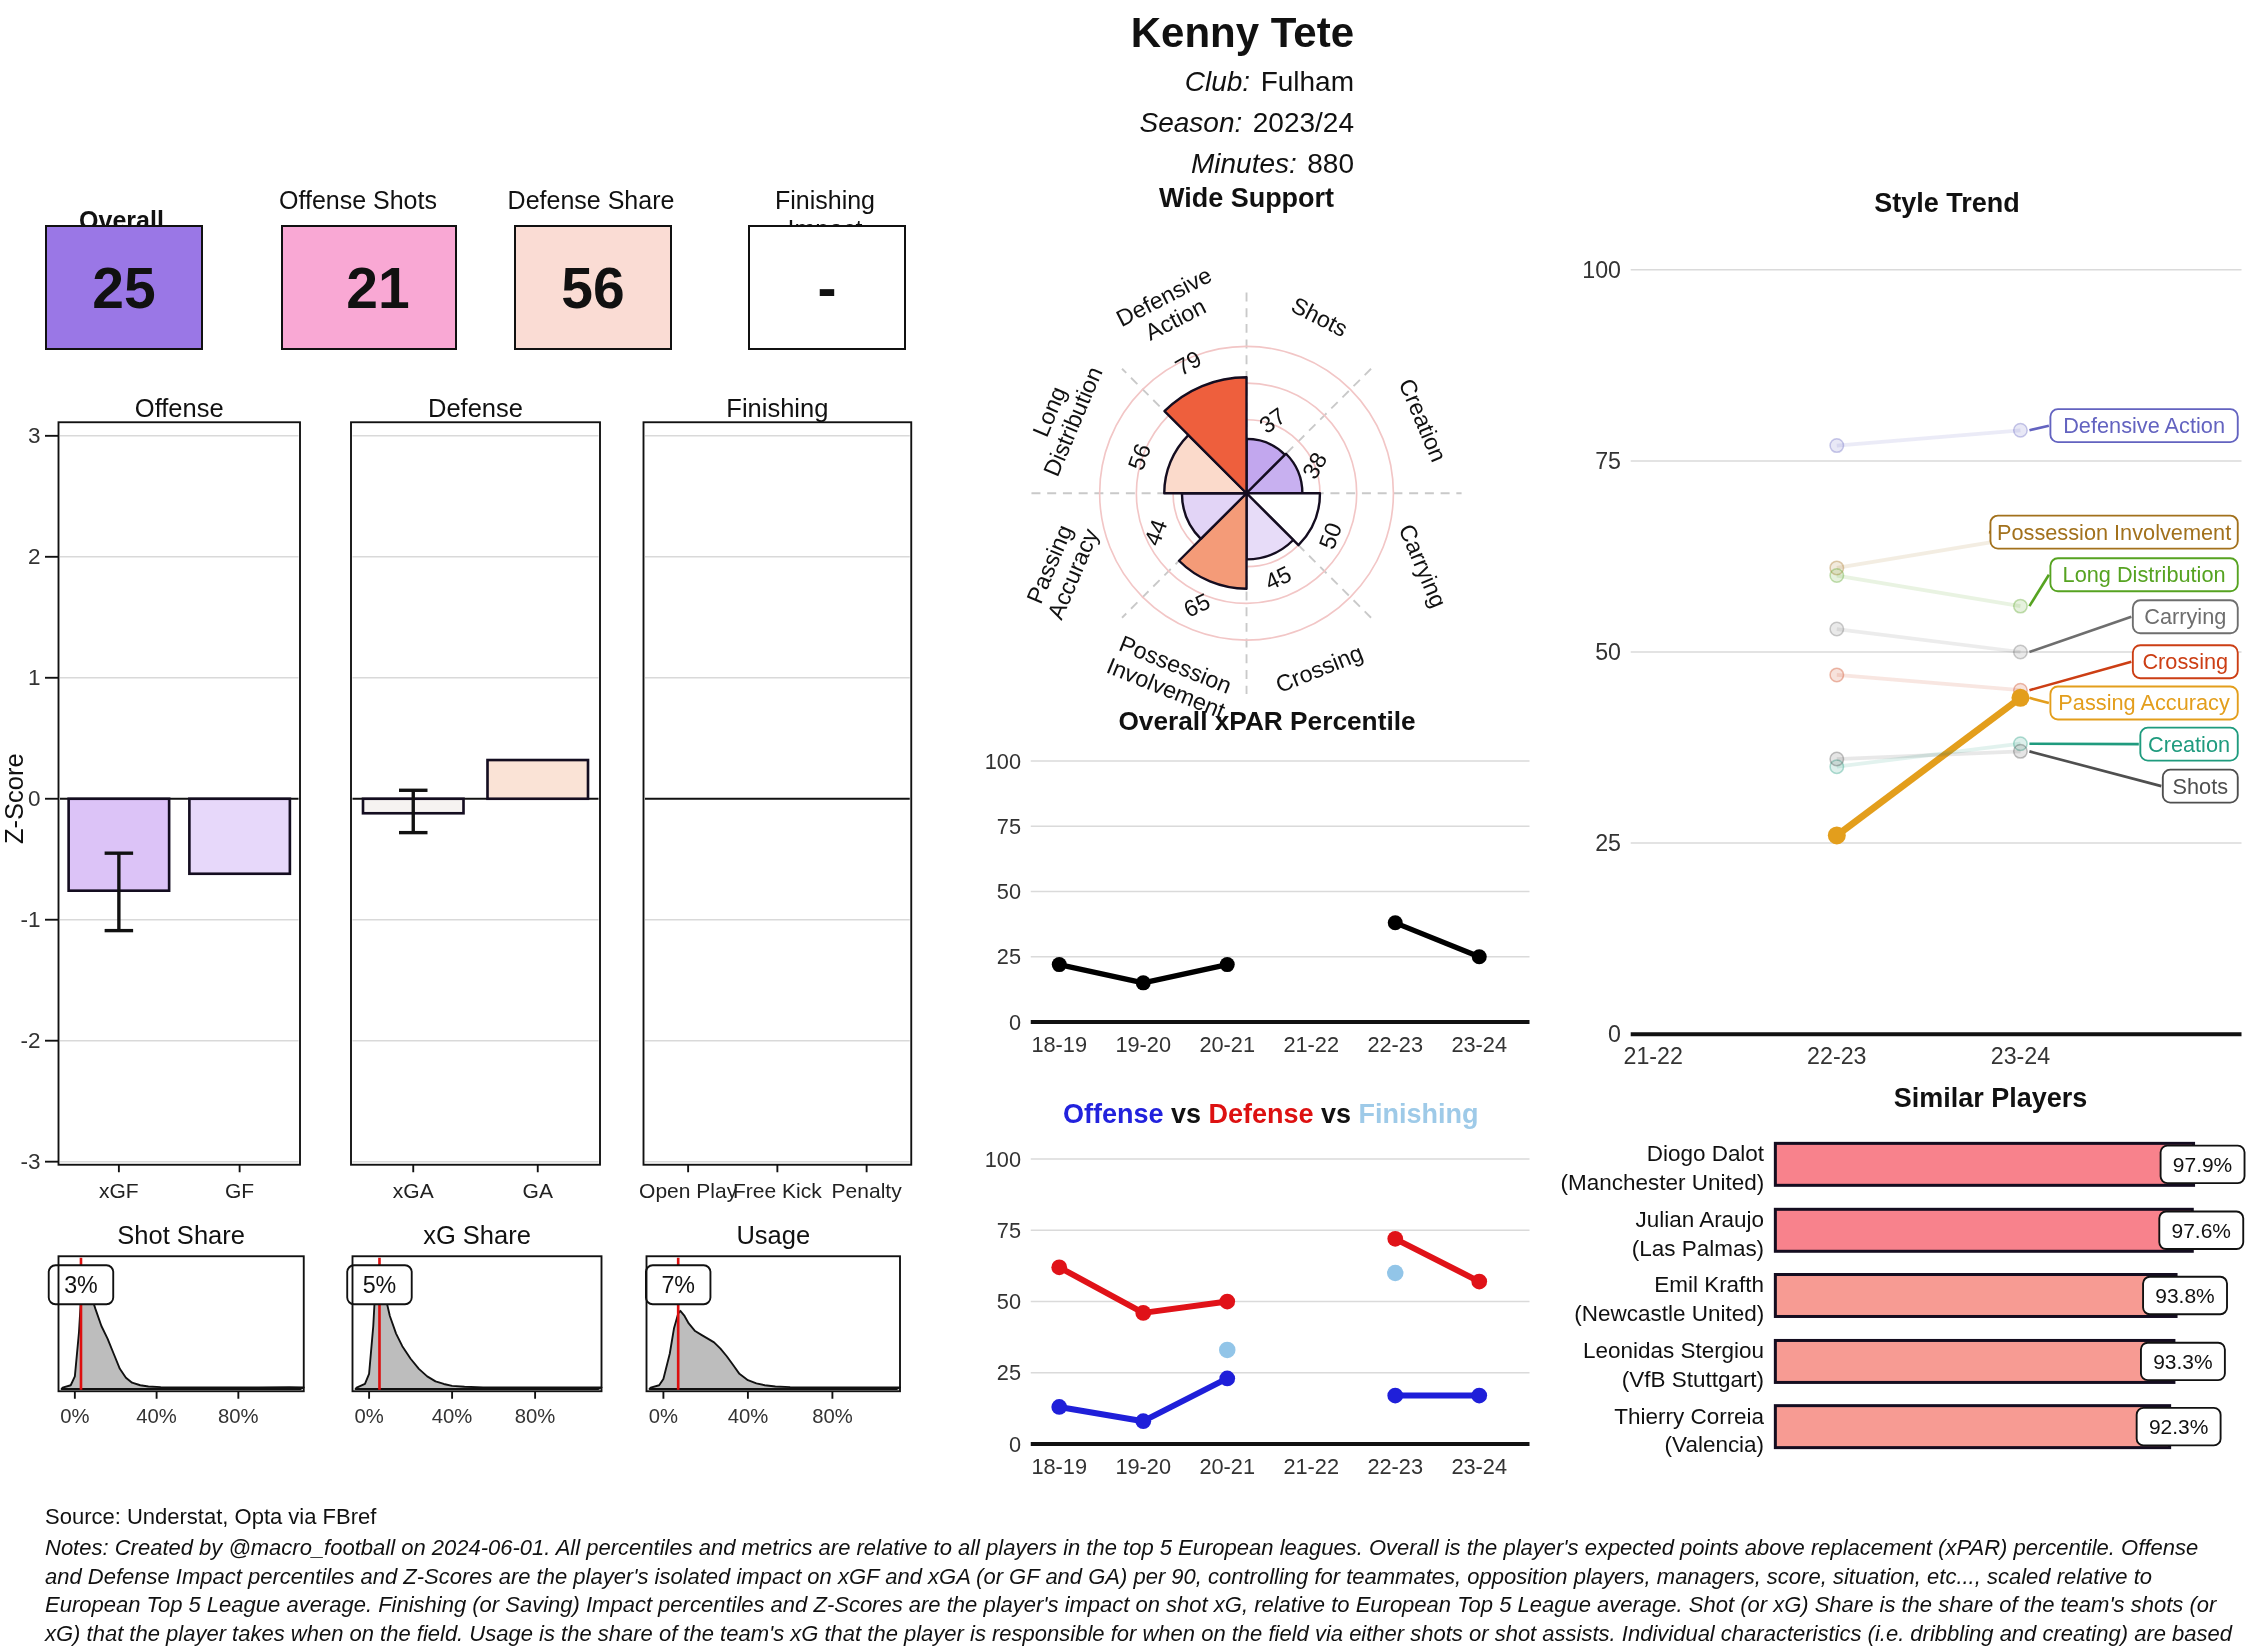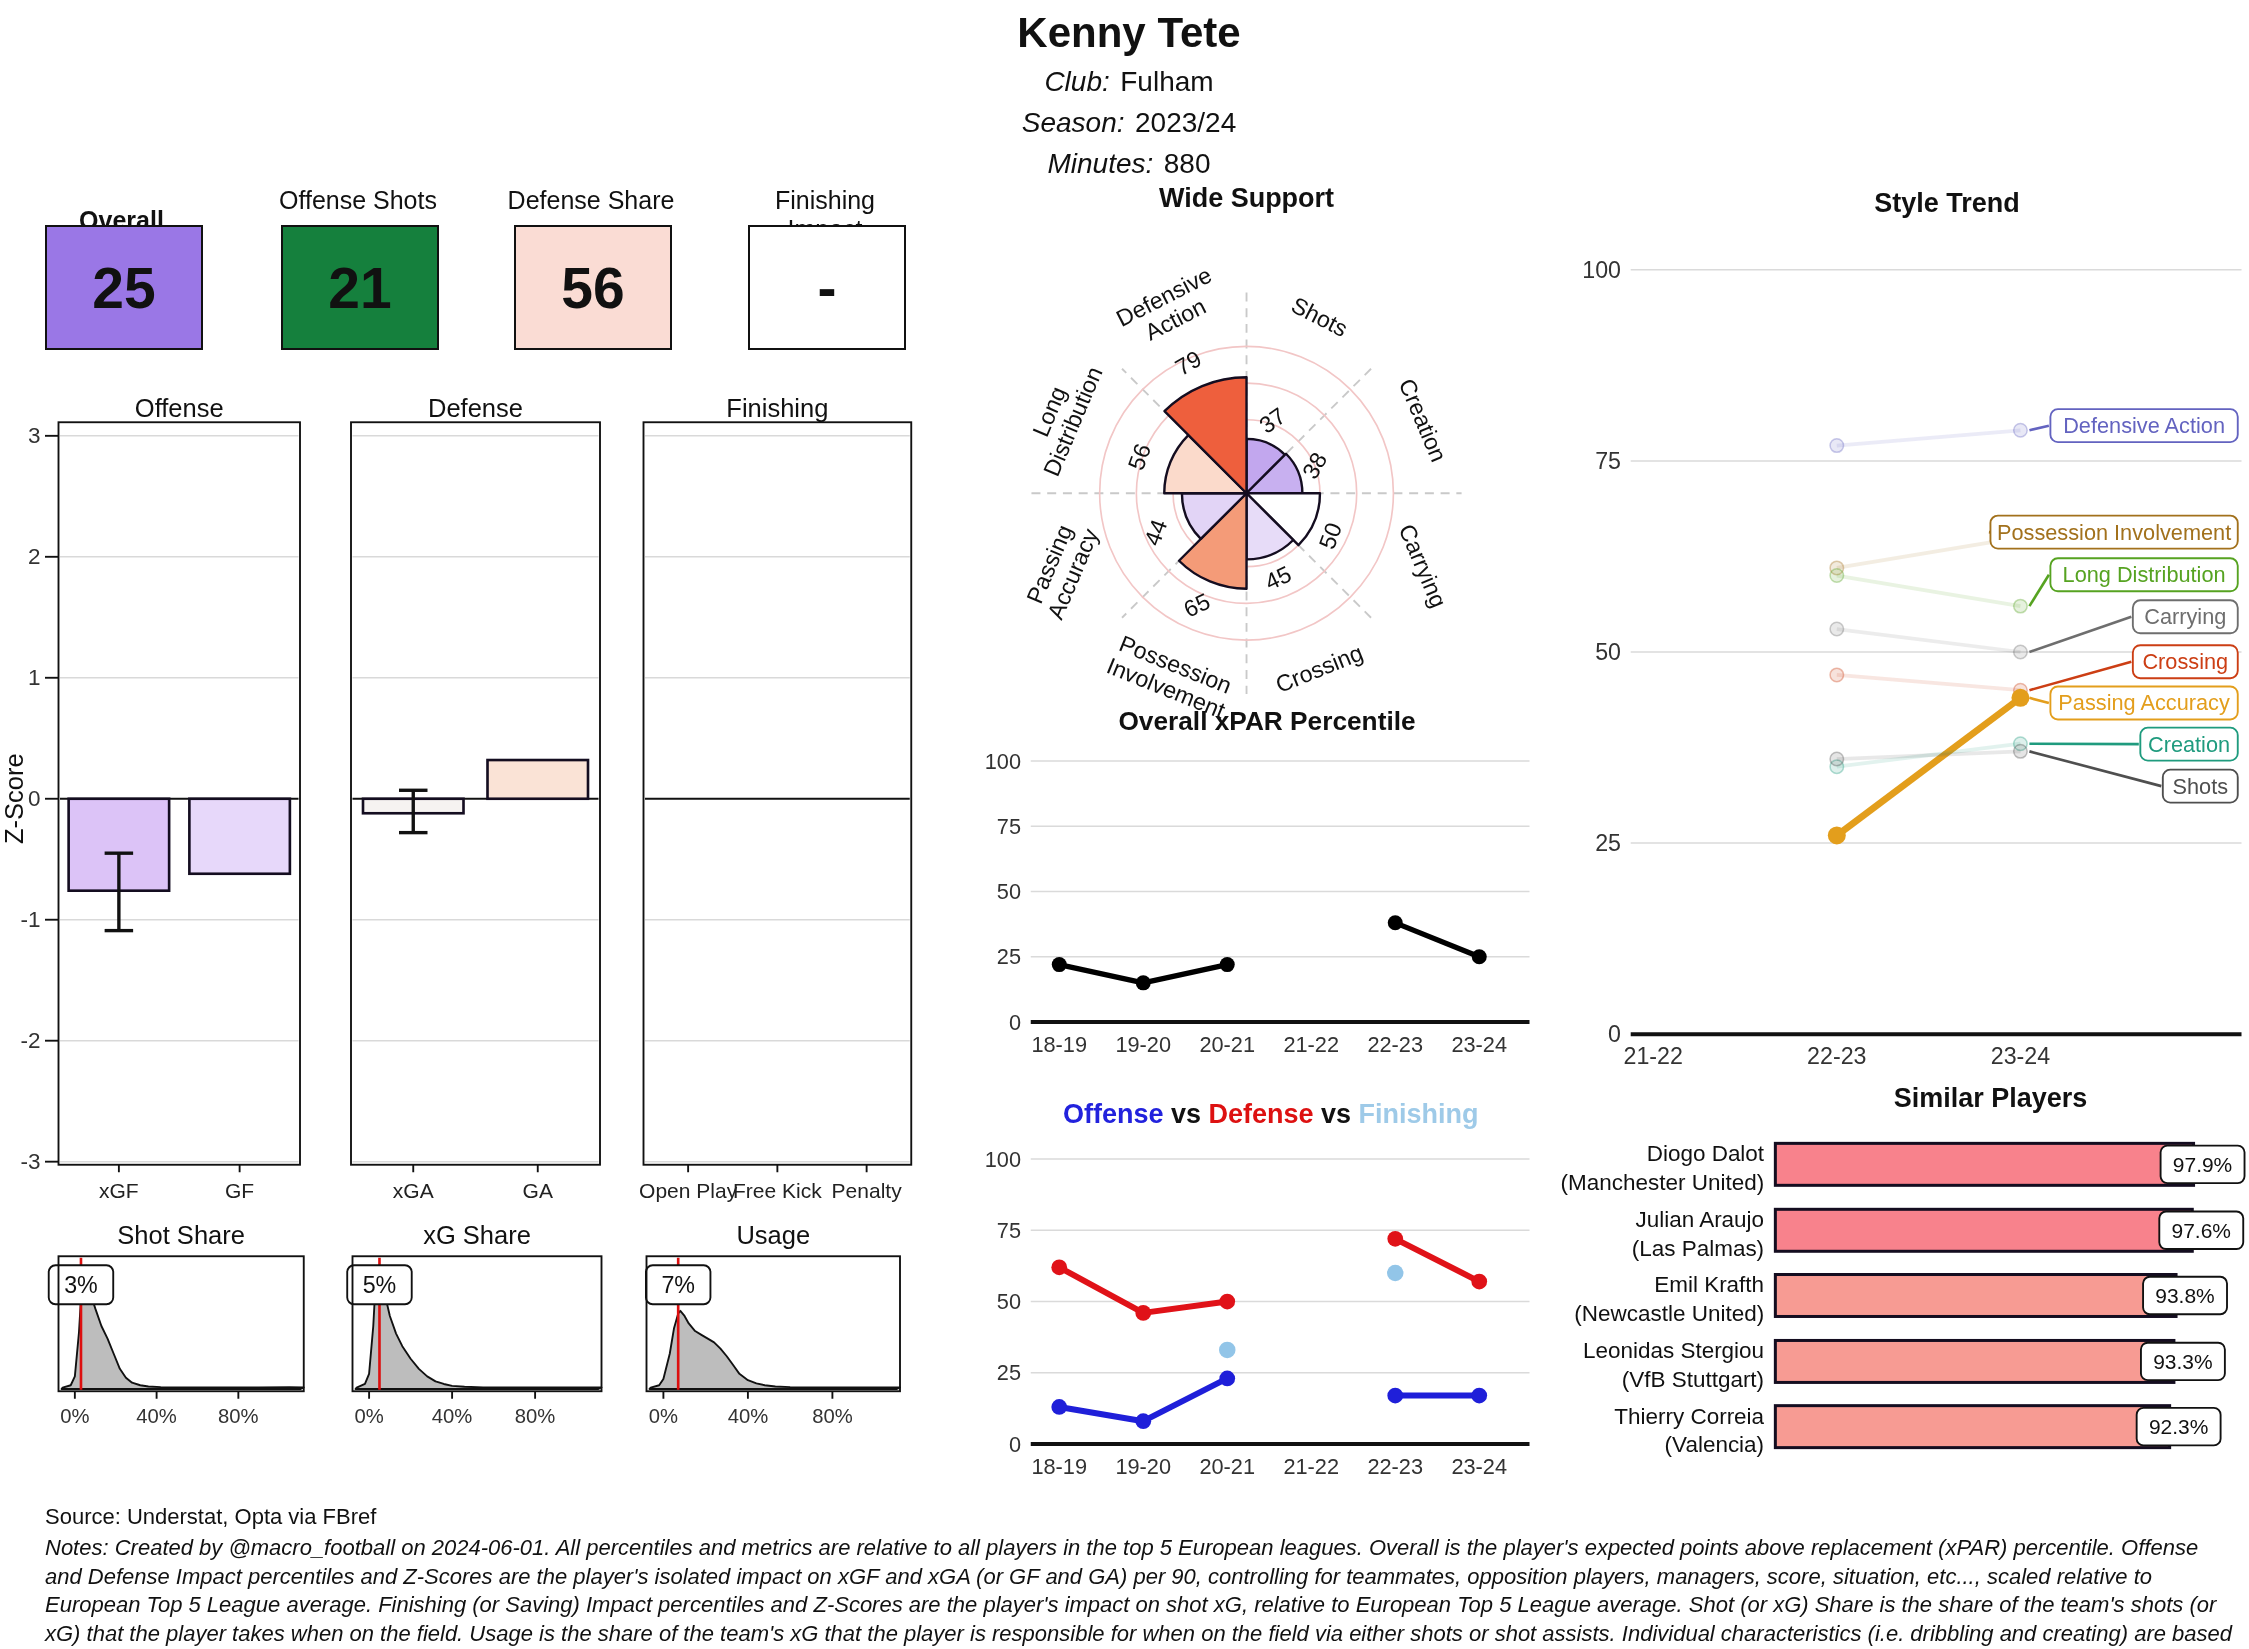--- a/index.html
+++ b/index.html
@@ -1,19 +1,19 @@
 <!DOCTYPE html>
 <html style="font-size:12px"><head>
 <meta charset="utf-8">
 <style>
   html,body{margin:0;padding:0;background:#fff;}
   #page{position:relative;width:2250px;height:1650px;background:#fff;
         font-family:"Liberation Sans",sans-serif;color:#111;overflow:hidden;}
   .abs{position:absolute;}
-  .hdr{text-align:center;}
+  .hdr{text-align:right;}
   #player-title{font-size:42px;font-weight:bold;letter-spacing:0px;}
   .hdr-line{font-size:28px;margin-top:9px;}
   .hdr-line .lbl{margin-right:10.5px;font-style:italic;}
   .stat-title{position:absolute;top:186px;width:180px;text-align:center;font-size:25px;}
   .stat-box{position:absolute;top:225px;width:154px;height:121px;border:2.2px solid #111;
             display:flex;align-items:center;justify-content:center;font-size:57px;font-weight:bold;}
   svg{position:absolute;overflow:visible;}
   svg text{font-family:"Liberation Sans",sans-serif;}
   #footer-source{font-size:22px;}
   #footer-notes{font-size:22px;font-style:italic;line-height:28.5px;width:2190px;}
@@ -28,21 +28,21 @@
     <div class="hdr-line"><span class="lbl">Club:</span><span>Fulham</span></div>
     <div class="hdr-line"><span class="lbl">Season:</span><span>2023/24</span></div>
     <div class="hdr-line"><span class="lbl">Minutes:</span><span>880</span></div>
   </div>
 
   <div class="stat-title" style="left:31.5px;font-weight:bold;margin-top:20px;">Overall</div>
   <div class="stat-title" style="left:268px;">Offense Shots</div>
   <div class="stat-title" style="left:501px;">Defense Share</div>
   <div class="stat-title" style="left:735px;">Finishing Impact</div>
   <div class="stat-box" style="left: 45px; background: rgb(154, 119, 230);" id="sb0">25</div>
-  <div class="stat-box" style="left: 281px; background: #15803d;" id="sb1">21</div>
+  <div class="stat-box" style="left: 281px; background: #f9a8d4; padding-left: 18px;" id="sb1">21</div>
   <div class="stat-box" style="left: 514px; background: rgb(250, 220, 212);" id="sb2">56</div>
   <div class="stat-box" style="left: 748px; background: rgb(255, 255, 255);" id="sb3">-</div>
 
   <svg id="svg-zscore" style="left:0;top:390px;" width="945" height="825" viewBox="0 0 1260 1100">
       <text x="30" y="545" font-size="34" text-anchor="middle" fill="#111" font-weight="400" transform="rotate(-90 30 545)">Z-Score</text>
       <line x1="60" y1="61.099999999999966" x2="78" y2="61.099999999999966" stroke="#111" stroke-width="2.5"></line>
       <text x="54" y="71.09999999999997" font-size="30" text-anchor="end" fill="#333" font-weight="400">3</text>
       <line x1="60" y1="222.39999999999998" x2="78" y2="222.39999999999998" stroke="#111" stroke-width="2.5"></line>
       <text x="54" y="232.39999999999998" font-size="30" text-anchor="end" fill="#333" font-weight="400">2</text>
       <line x1="60" y1="383.7" x2="78" y2="383.7" stroke="#111" stroke-width="2.5"></line>

